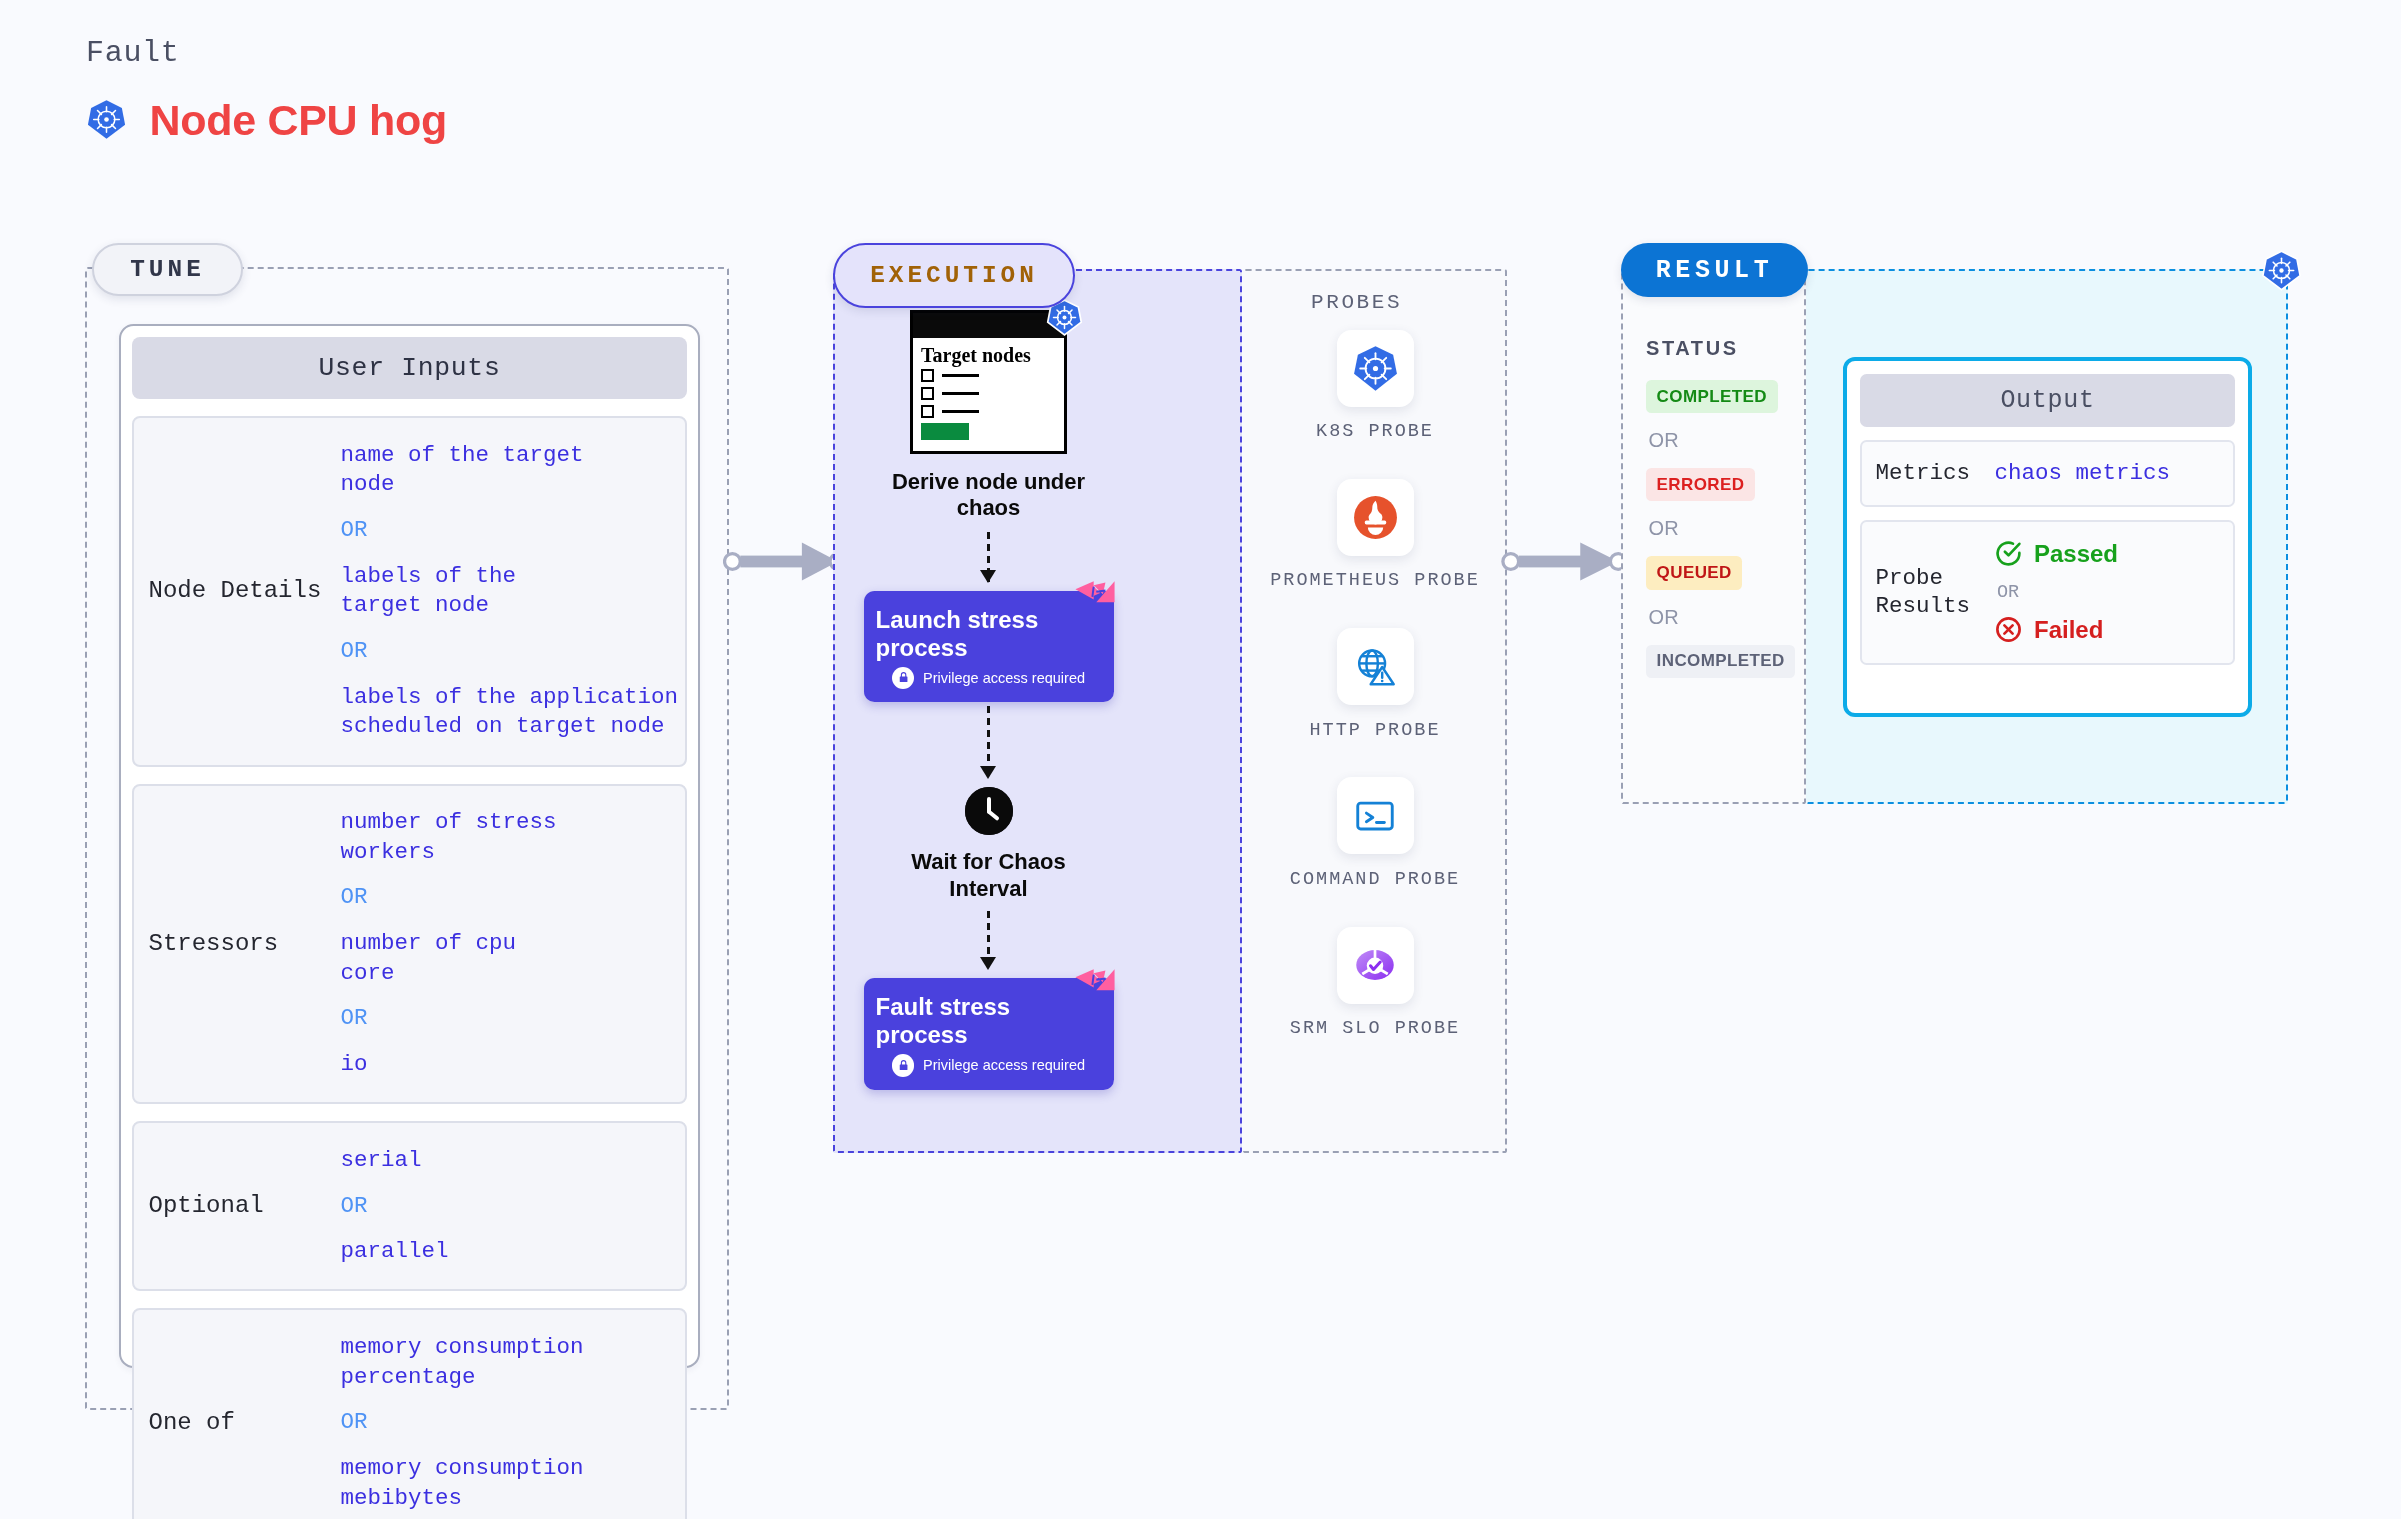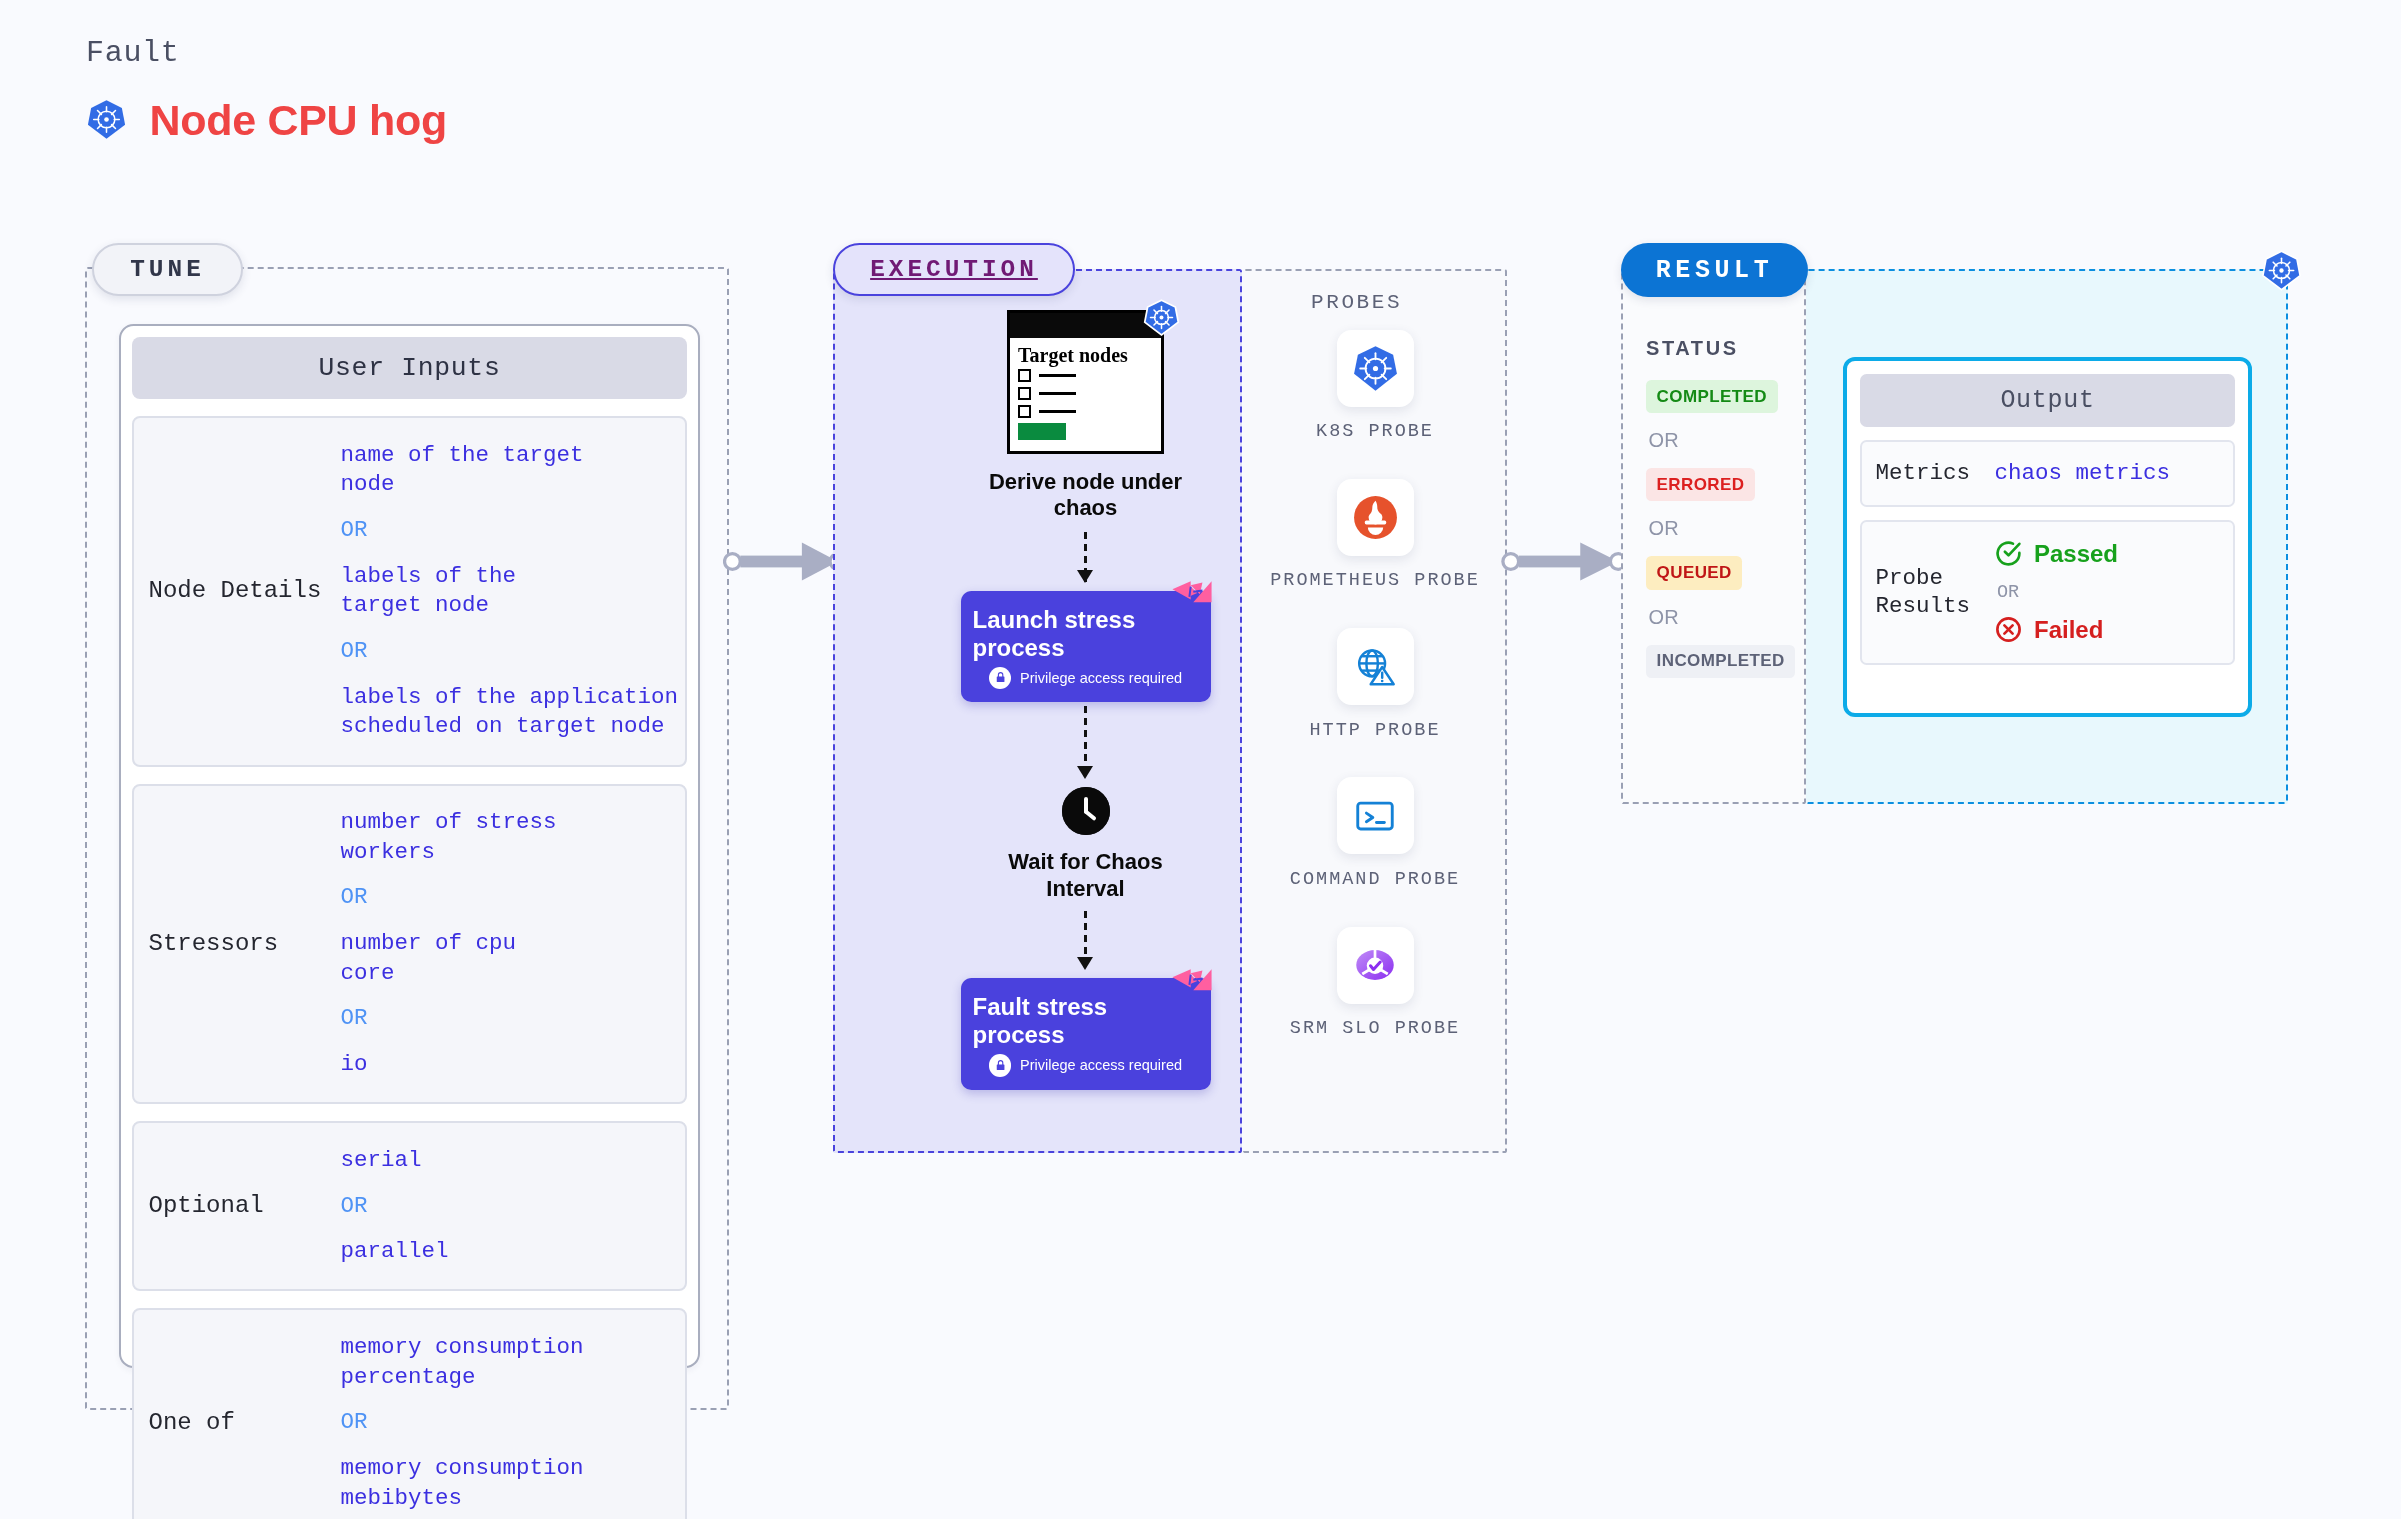--- a/index.html
+++ b/index.html
@@ -33,22 +33,22 @@
     font-weight: bold;
     letter-spacing: 4px;
     z-index: 6;
     box-shadow: 0 3.3px 9.2px rgba(40,50,90,.12);
   }
   #tune-tag {
     left: 92px; top: 243px; width: 151px; height: 53px;
     background: #f2f3f8; border: 2px solid #cfd2de; color: #31364a; font-size: 24.4px;
   }
   #execution-tag {
-    left: 833px; top: 243px; width: 242px; height: 53px;
-    background: #e4e3fb; border: 2.6px solid #4a43dd; color: #701a75; font-size: 24.4px; text-decoration: underline;
+    left: 833px; top: 243px; width: 242px; height: 65px;
+    background: #e4e3fb; border: 2.6px solid #4a43dd; color: #a16207; font-size: 24.4px;
   }
   #result-tag {
     left: 1621px; top: 243px; width: 187px; height: 54px;
     background: #0c74d4; border: none; color: #ffffff; font-size: 25px; letter-spacing: 4.6px;
   }
 
   .dashed-box { position: absolute; }
 
   
   #tune-box {
@@ -96,21 +96,21 @@
     left: 1243px; top: 269px; width: 264px; height: 884px;
     background: #f8f9fc; border: 2.6px dashed #9aa0b4;
     border-left: none; border-radius: 2.6px;
   }
   #probes-label {
     position: absolute; left: 1311px; top: 291px;
     font-family: "Liberation Mono", monospace; font-size: 21px; color: #5d6277;
     letter-spacing: 2.6px;
   }
 
-  #flow { position: absolute; left: 881px; top: 310px; width: 409px; }
+  #flow { position: absolute; left: 784px; top: 310px; width: 409px; }
   .flow-center { display: flex; flex-direction: column; align-items: center; }
 
   
   #target-card {
     width: 157px; height: 144px; background: #ffffff; border: 3.3px solid #000;
     position: relative;
   }
   #target-card-bar { height: 25px; background: #0a0a0a; }
   #target-card-body { padding: 6.6px 8px; }
   #target-card-title {

